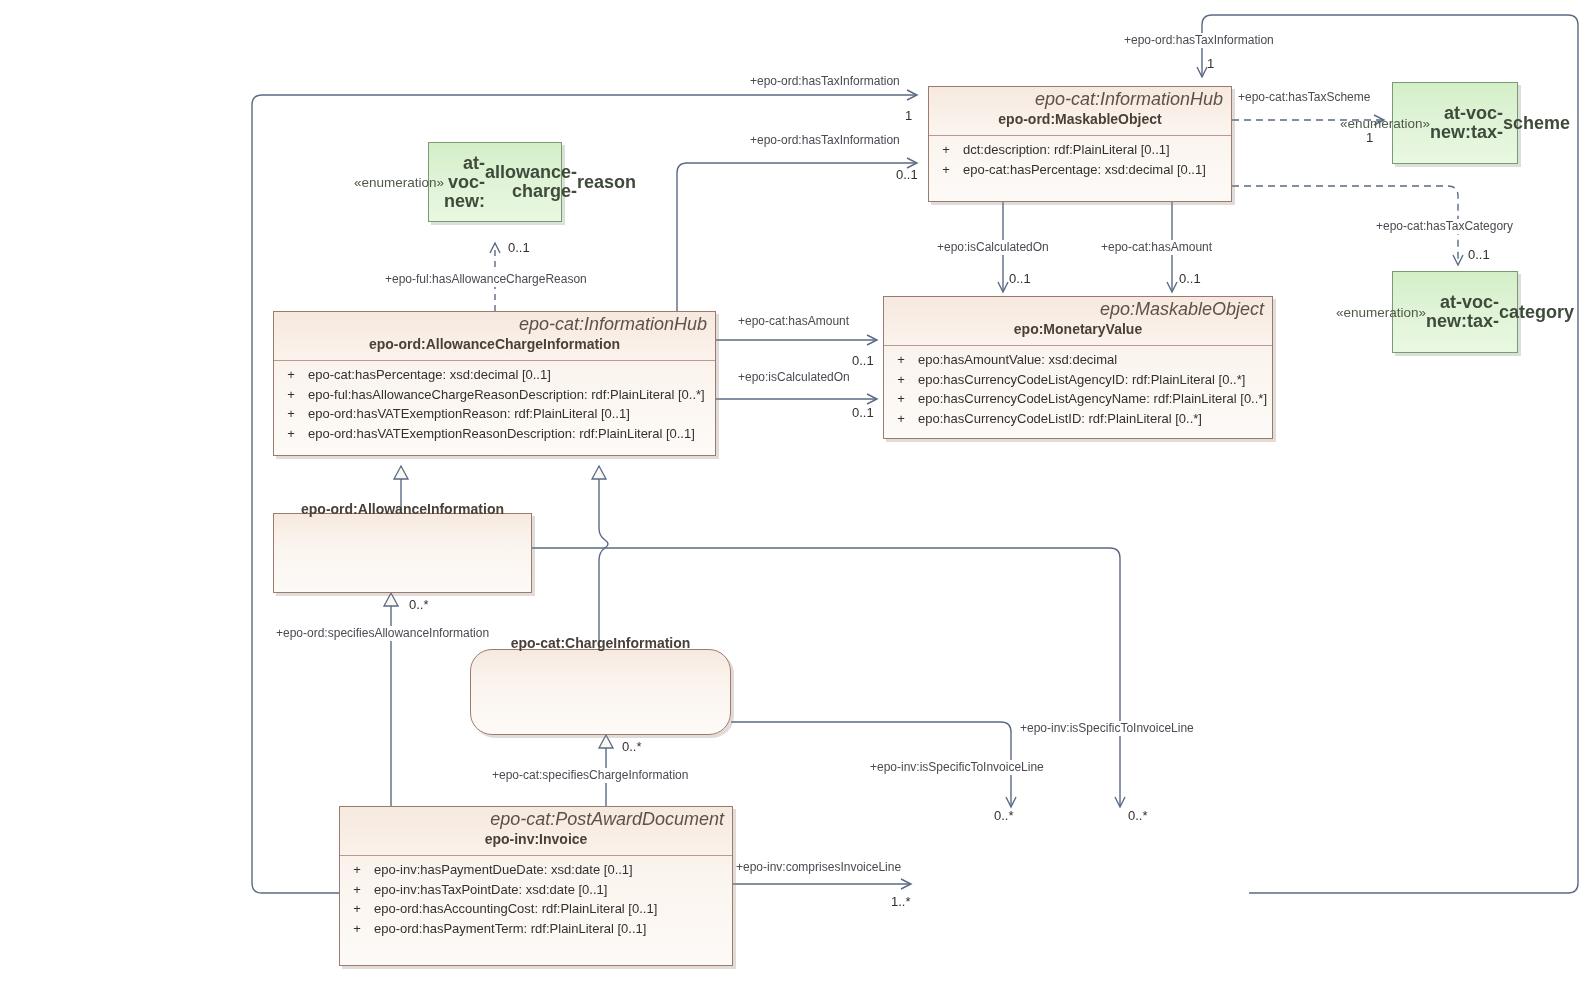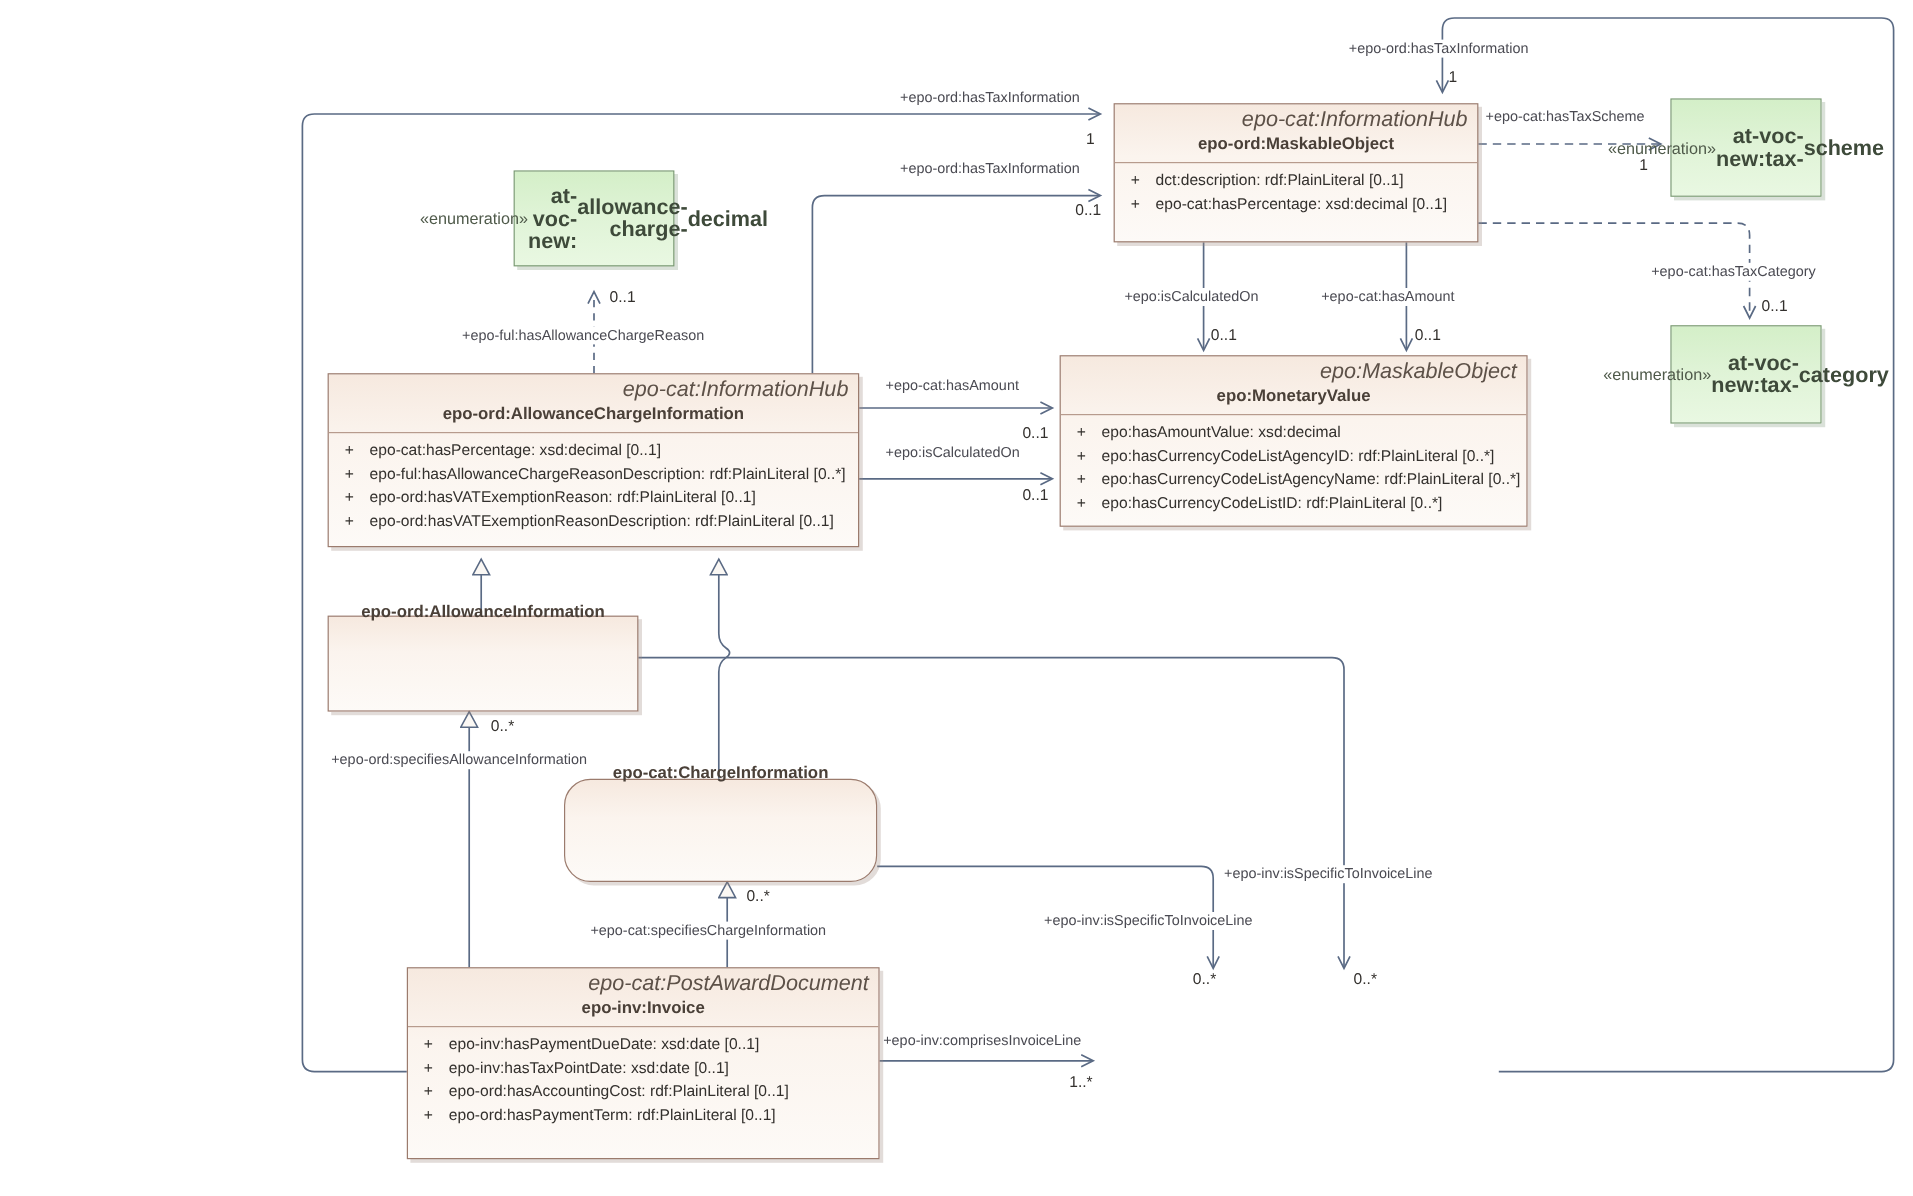--- a/index.html
+++ b/index.html
@@ -156,21 +156,21 @@
   <div class="lbl" style="left:868px;top:760px;">+epo-inv:isSpecificToInvoiceLine</div>
   <div class="mult" style="left:994px;top:808px;">0..*</div>
 
   <div class="lbl" style="left:1018px;top:721px;">+epo-inv:isSpecificToInvoiceLine</div>
   <div class="mult" style="left:1128px;top:808px;">0..*</div>
 
   <div class="enum" style="left:428px;top:142px;width:134px;height:80px;">
     <div class="st">«enumeration»</div>
     <div class="en">at-voc-new:</div>
     <div class="en">allowance-charge-</div>
-    <div class="en">decimal</div>
+    <div class="en">reason</div>
   </div>
 
   <div class="enum" style="left:1392px;top:82px;width:126px;height:82px;">
     <div class="st">«enumeration»</div>
     <div class="en">at-voc-new:tax-</div>
     <div class="en">scheme</div>
   </div>
 
   <div class="enum" style="left:1392px;top:271px;width:126px;height:82px;">
     <div class="st">«enumeration»</div>

